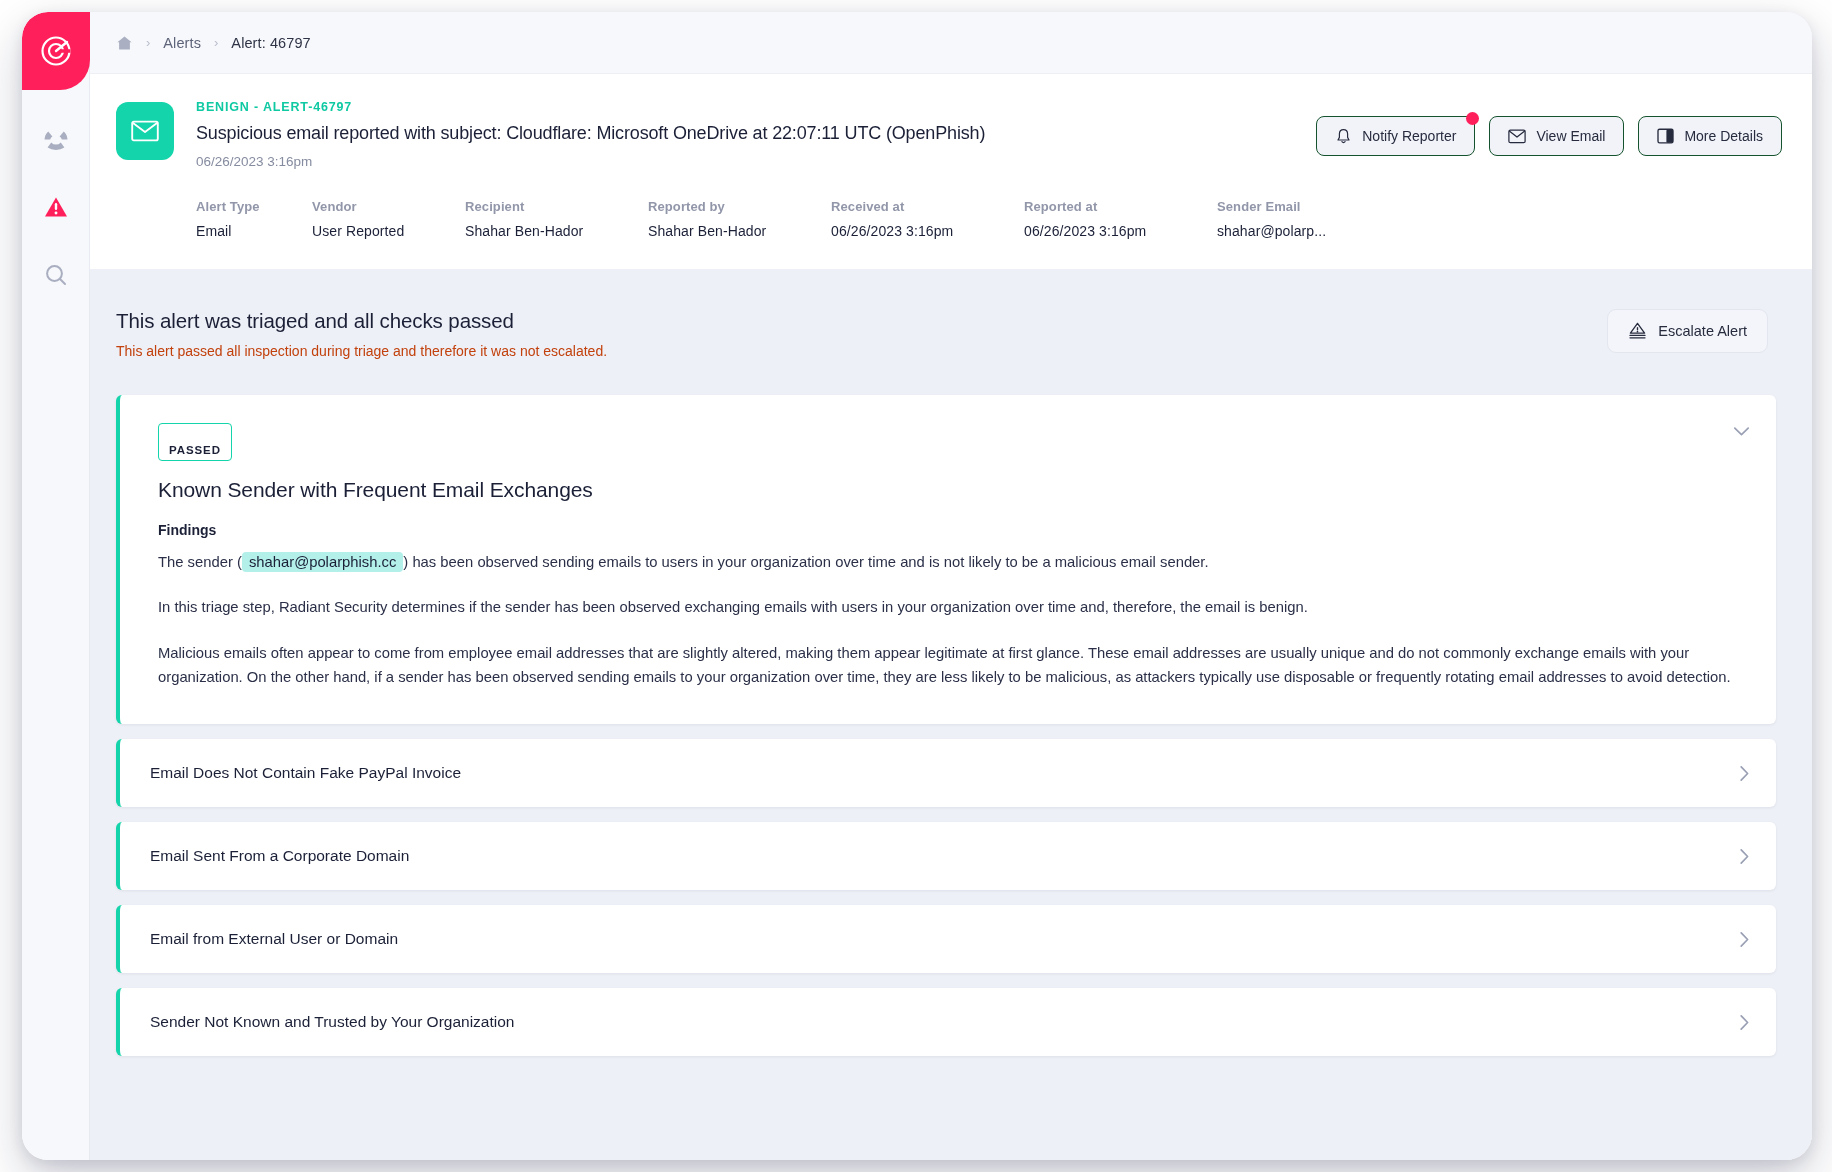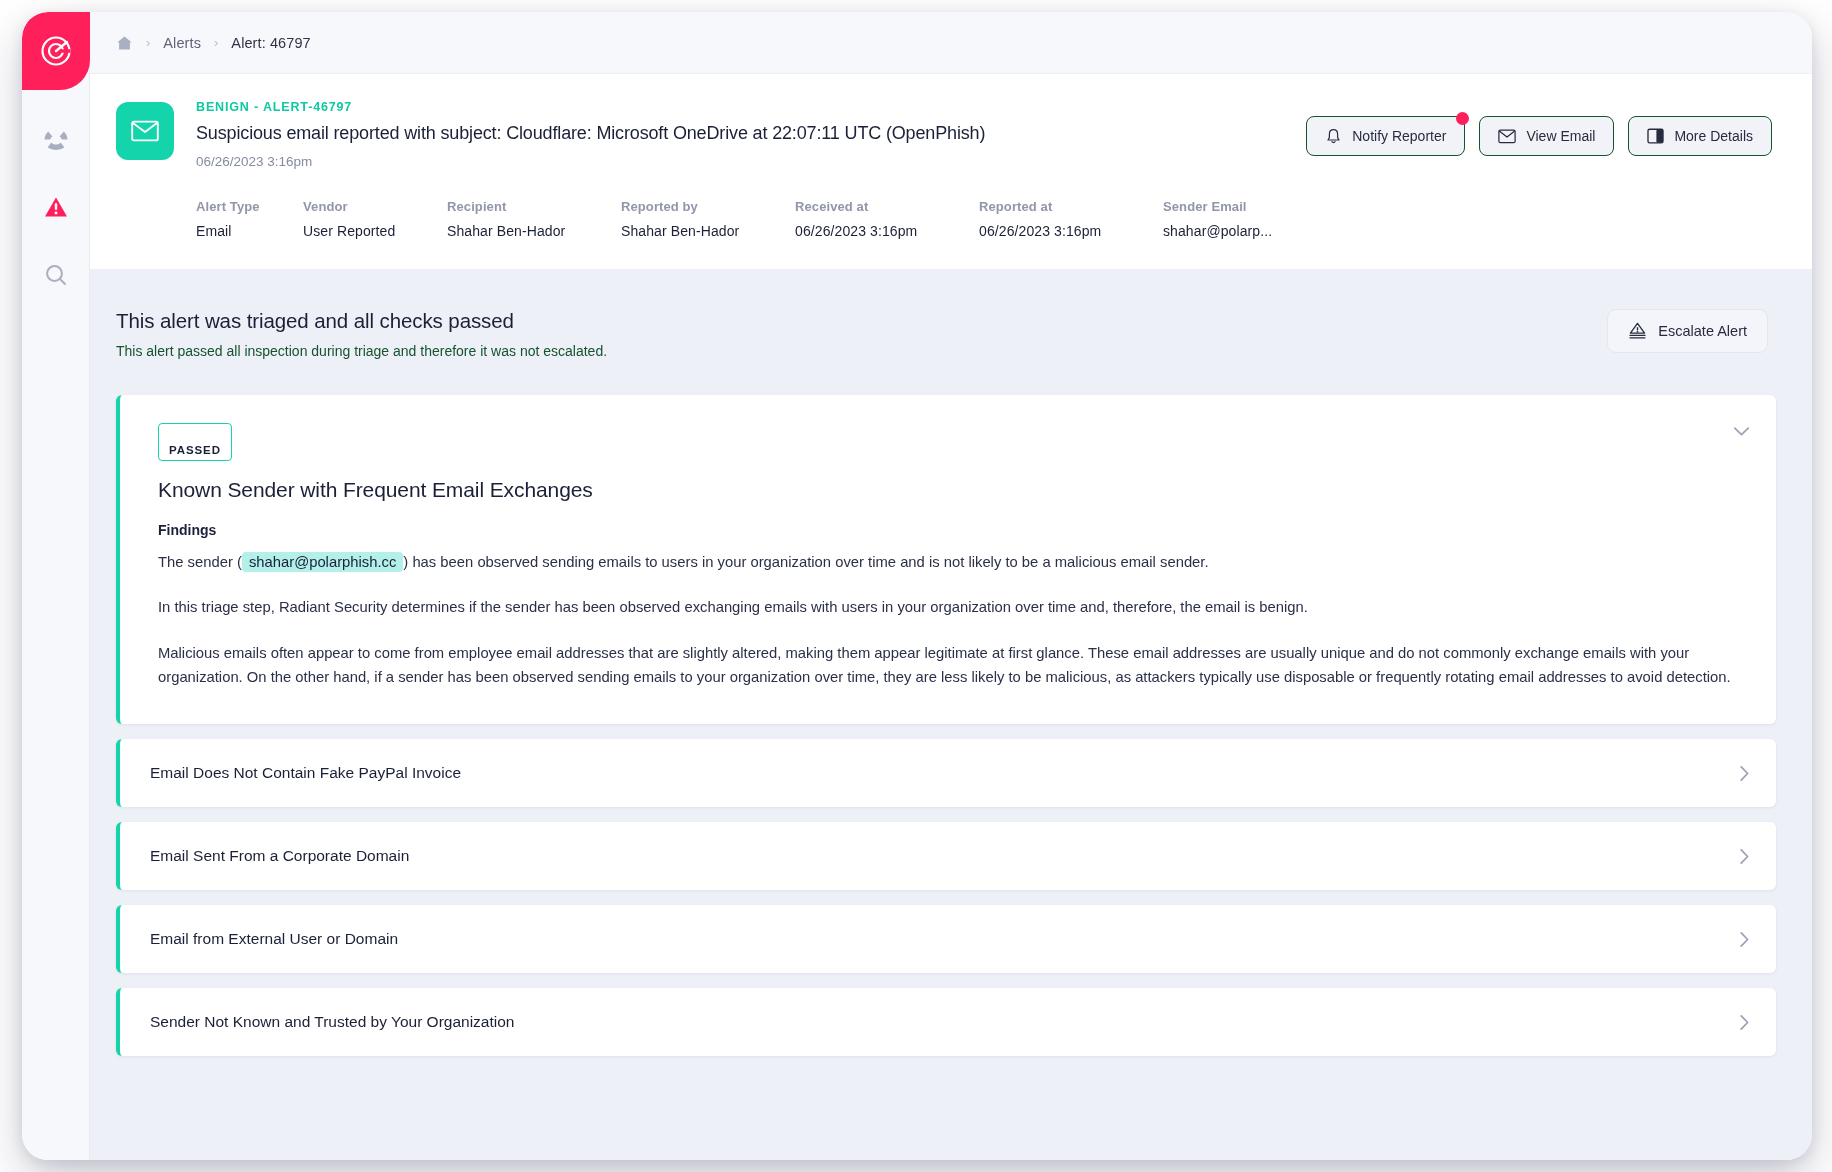--- a/index.html
+++ b/index.html
@@ -75,21 +75,21 @@
     letter-spacing: .1px;
   }
   .crumb-cur {
     font-size: 14.5px; color: #2e3346; cursor: pointer;
     letter-spacing: .1px;
   }
 
   
   .alert-head {
     background: #ffffff;
-    padding: 26px 40px 30px 26px;
+    padding: 26px 30px 30px 26px;
     flex: 0 0 auto;
     display: flex;
     gap: 22px;
   }
   .mail-tile {
     width: 58px; height: 58px;
     background: #13d4aa;
     border-radius: 12px;
     display: flex; align-items: center; justify-content: center;
     flex: 0 0 58px;
@@ -126,21 +126,21 @@
   }
   .btn .dot-badge {
     position: absolute; right: -5px; top: -5px;
     width: 13px; height: 13px; border-radius: 50%;
     background: #ff1f5a;
   }
 
   .meta-row {
     display: flex;
     margin-top: 30px;
-    gap: 4px;
+    gap: 13px;
   }
   .meta-col { flex: 0 0 auto; }
   .meta-label {
     font-size: 13px; color: #9196a9; font-weight: bold;
     margin-bottom: 9px; letter-spacing: .1px;
   }
   .meta-value {
     font-size: 14px; color: #1b2037; letter-spacing: .1px;
     white-space: nowrap; overflow: hidden; text-overflow: ellipsis;
   }
@@ -153,21 +153,21 @@
     overflow: hidden;
   }
   .triage-head {
     display: flex; justify-content: space-between; align-items: flex-start;
     padding: 0 8px 0 0;
   }
   .triage-title {
     font-size: 20.5px; color: #1b2037; letter-spacing: -.1px;
   }
   .triage-sub {
-    font-size: 14px; color: #14532d; margin-top: 10px;
+    font-size: 14px; color: #c2410c; margin-top: 10px;
   }
   .escalate-btn {
     display: inline-flex; align-items: center; gap: 11px;
     height: 44px; padding: 0 20px;
     background: #f4f5fa; border: 1px solid #e3e6ef;
     border-radius: 9px;
     font-size: 14.5px; color: #262b3e; cursor: pointer;
     white-space: nowrap;
   }
 

